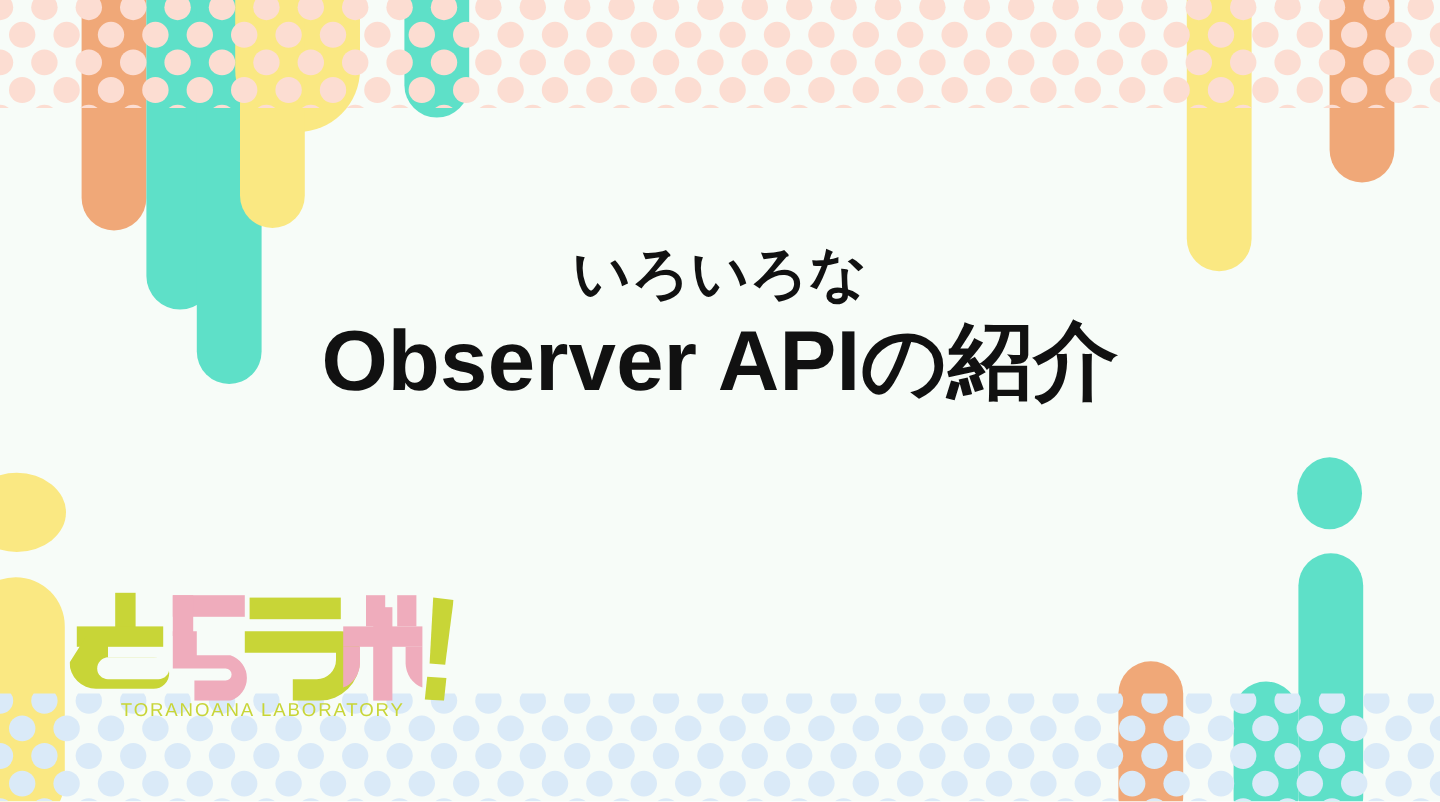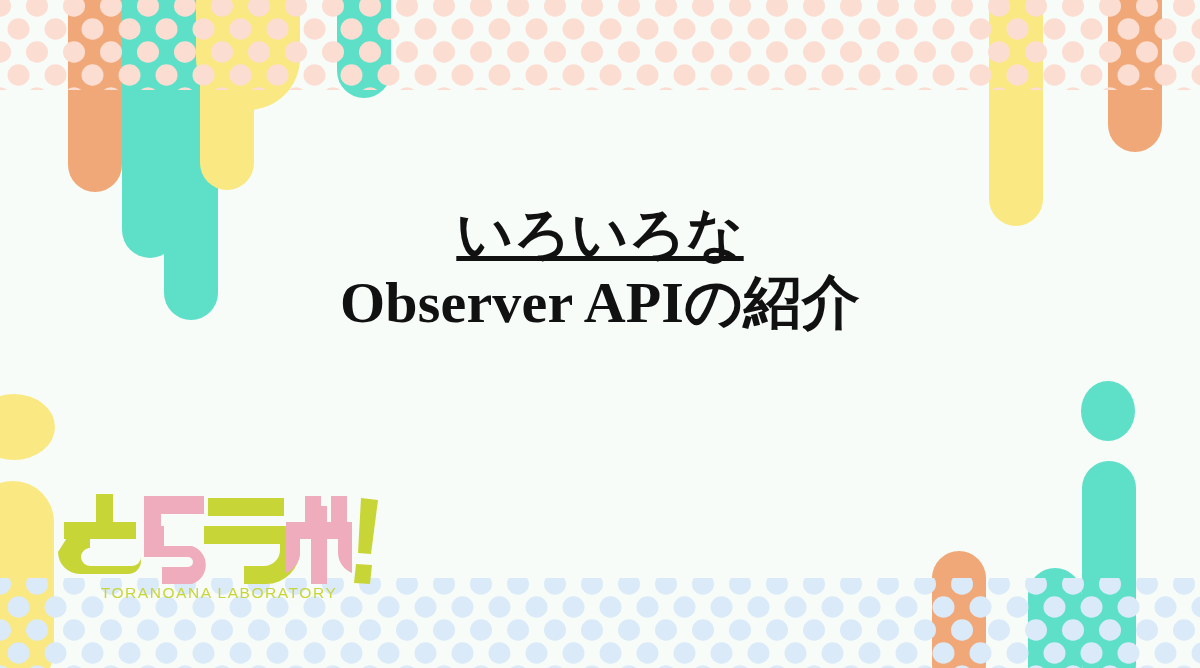--- a/index.html
+++ b/index.html
@@ -36,22 +36,22 @@
     text-align: center;
     color: #111111;
     font-weight: 700;
     line-height: 1.22;
     letter-spacing: 0.01em;
   }
   .title-line {
     display: block;
     white-space: nowrap;
   }
-  #title-line-1 { font-size: 56px; text-decoration: underline; }
-  #title-line-2 { font-size: 58px; font-family: Liberation Serif, serif; }
+  #title-line-1 { font-size: 48px; }
+  #title-line-2 { font-size: 71px; }
 
   
   #logo {
     position: absolute;
     left: 58px;
     top: 492px;
     width: 330px;
     height: 122px;
   }
   #logo-mark {

